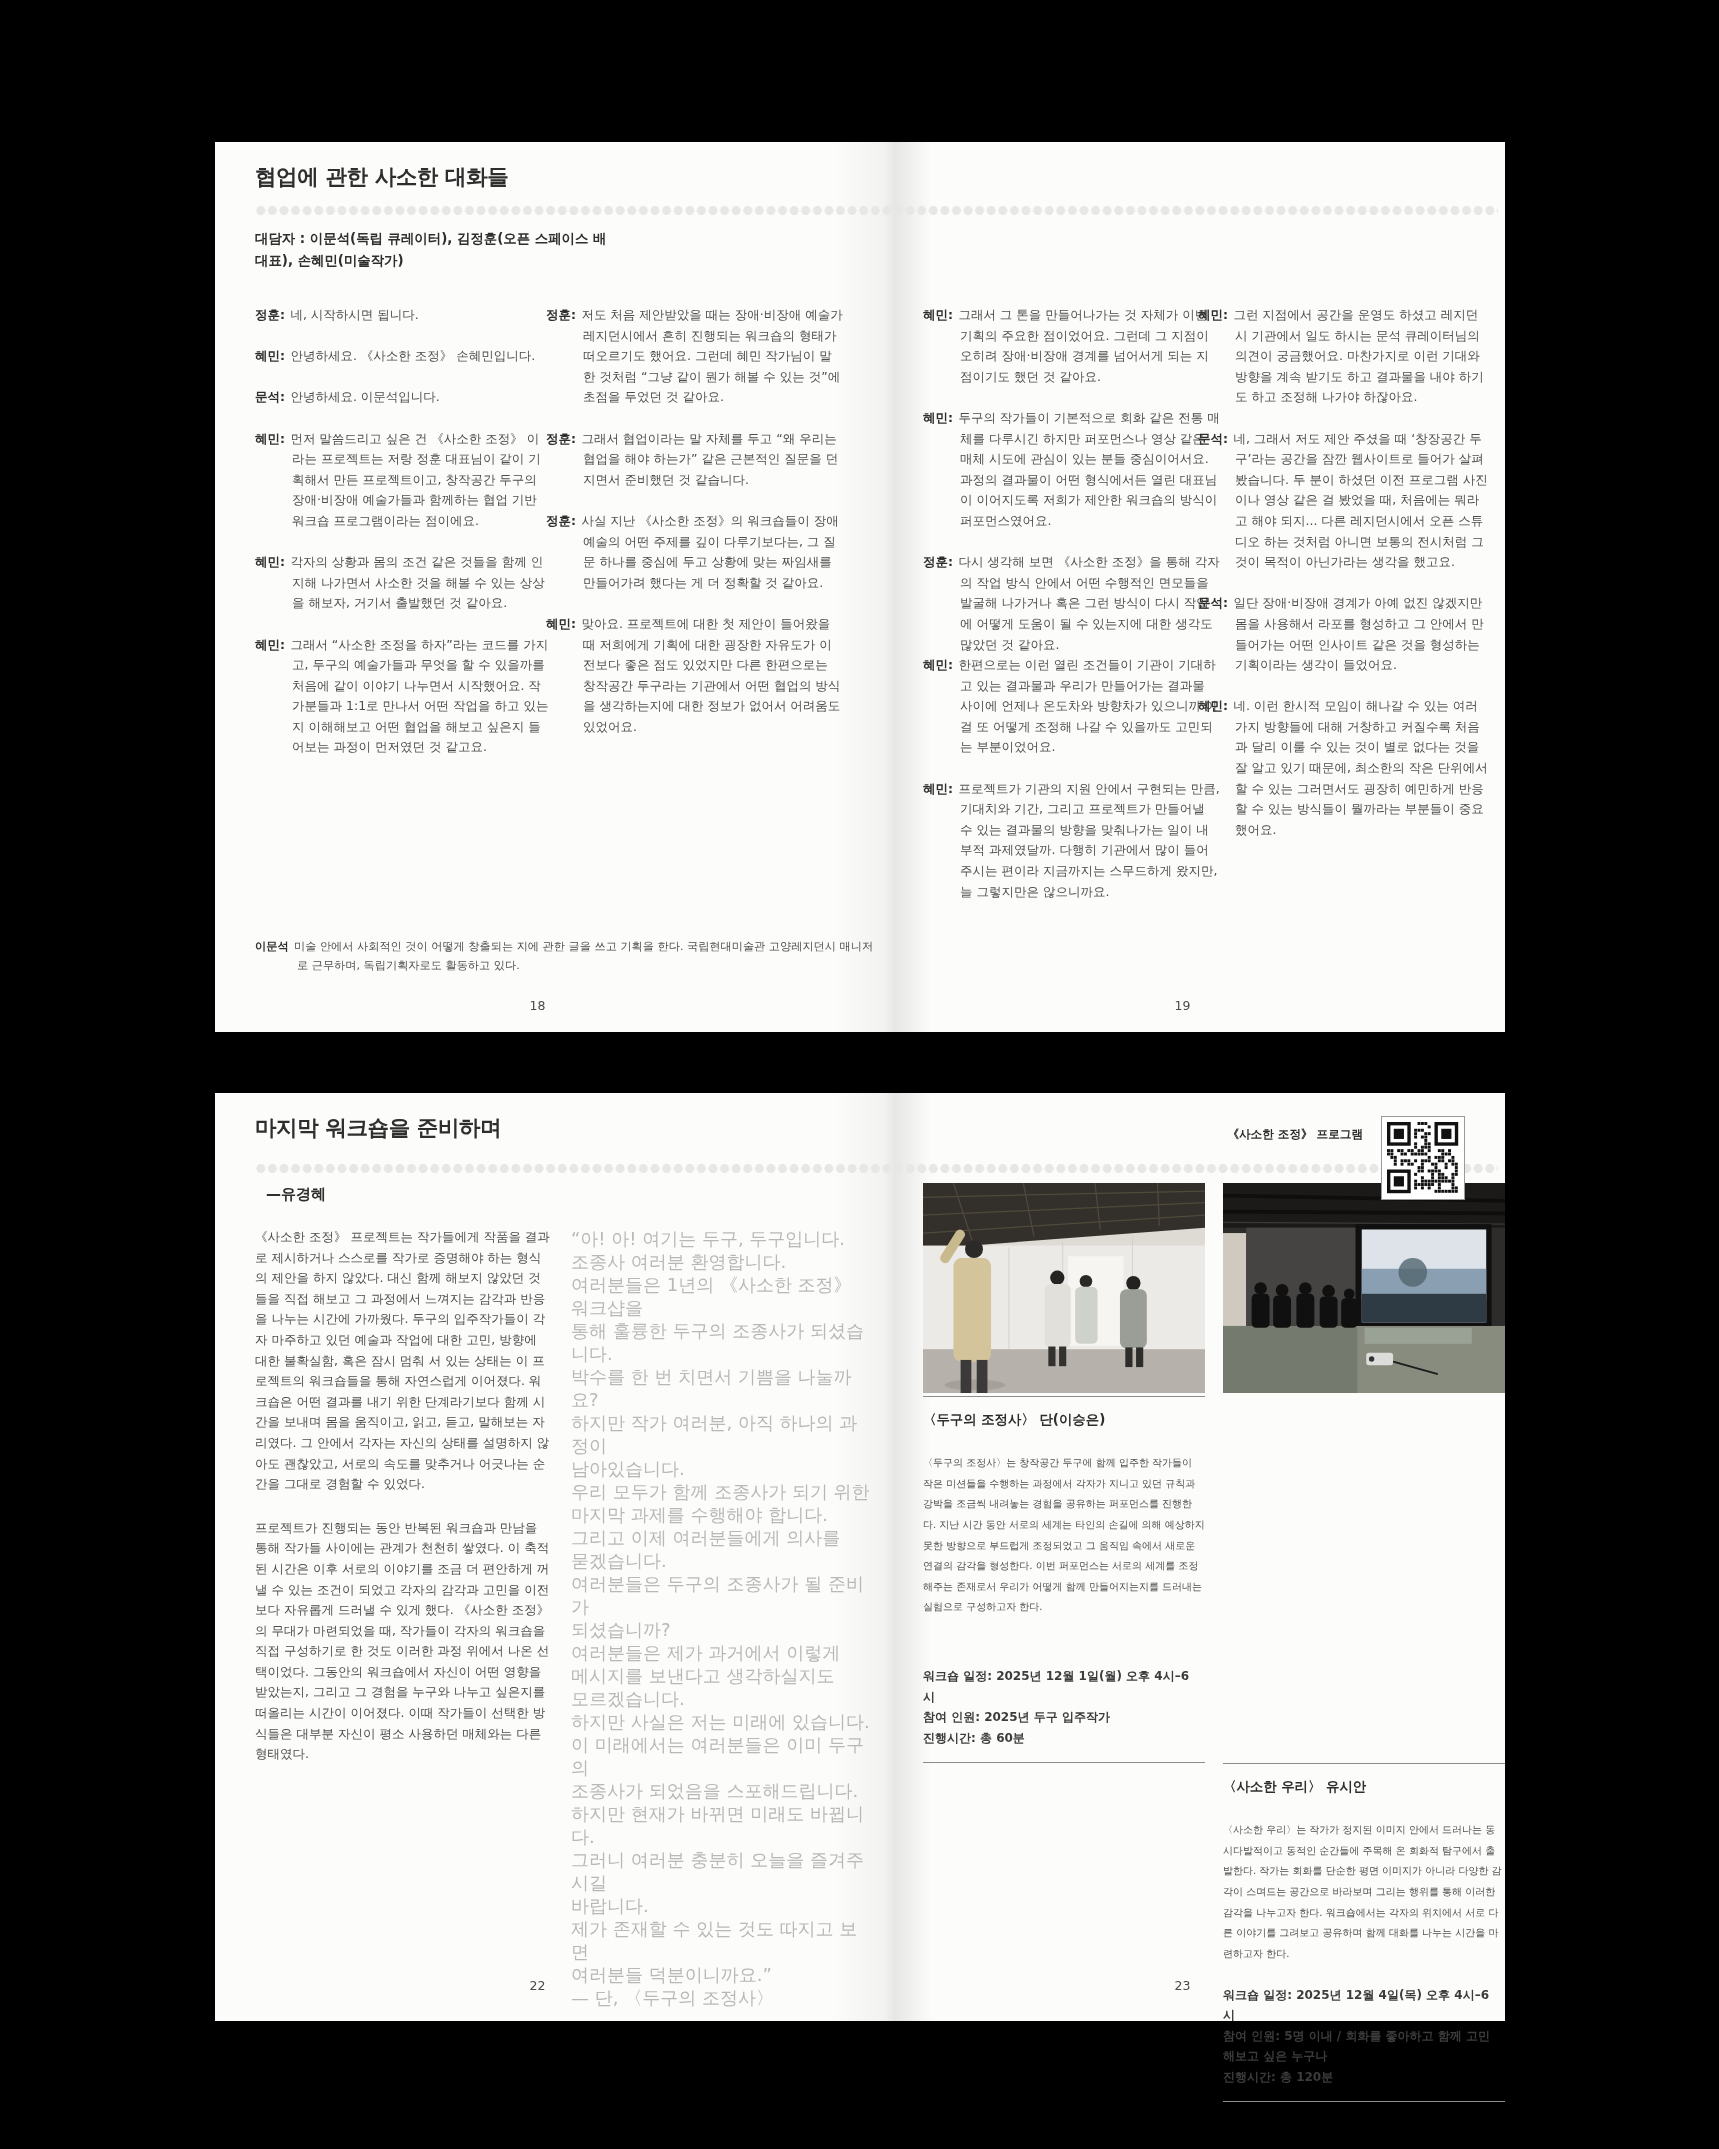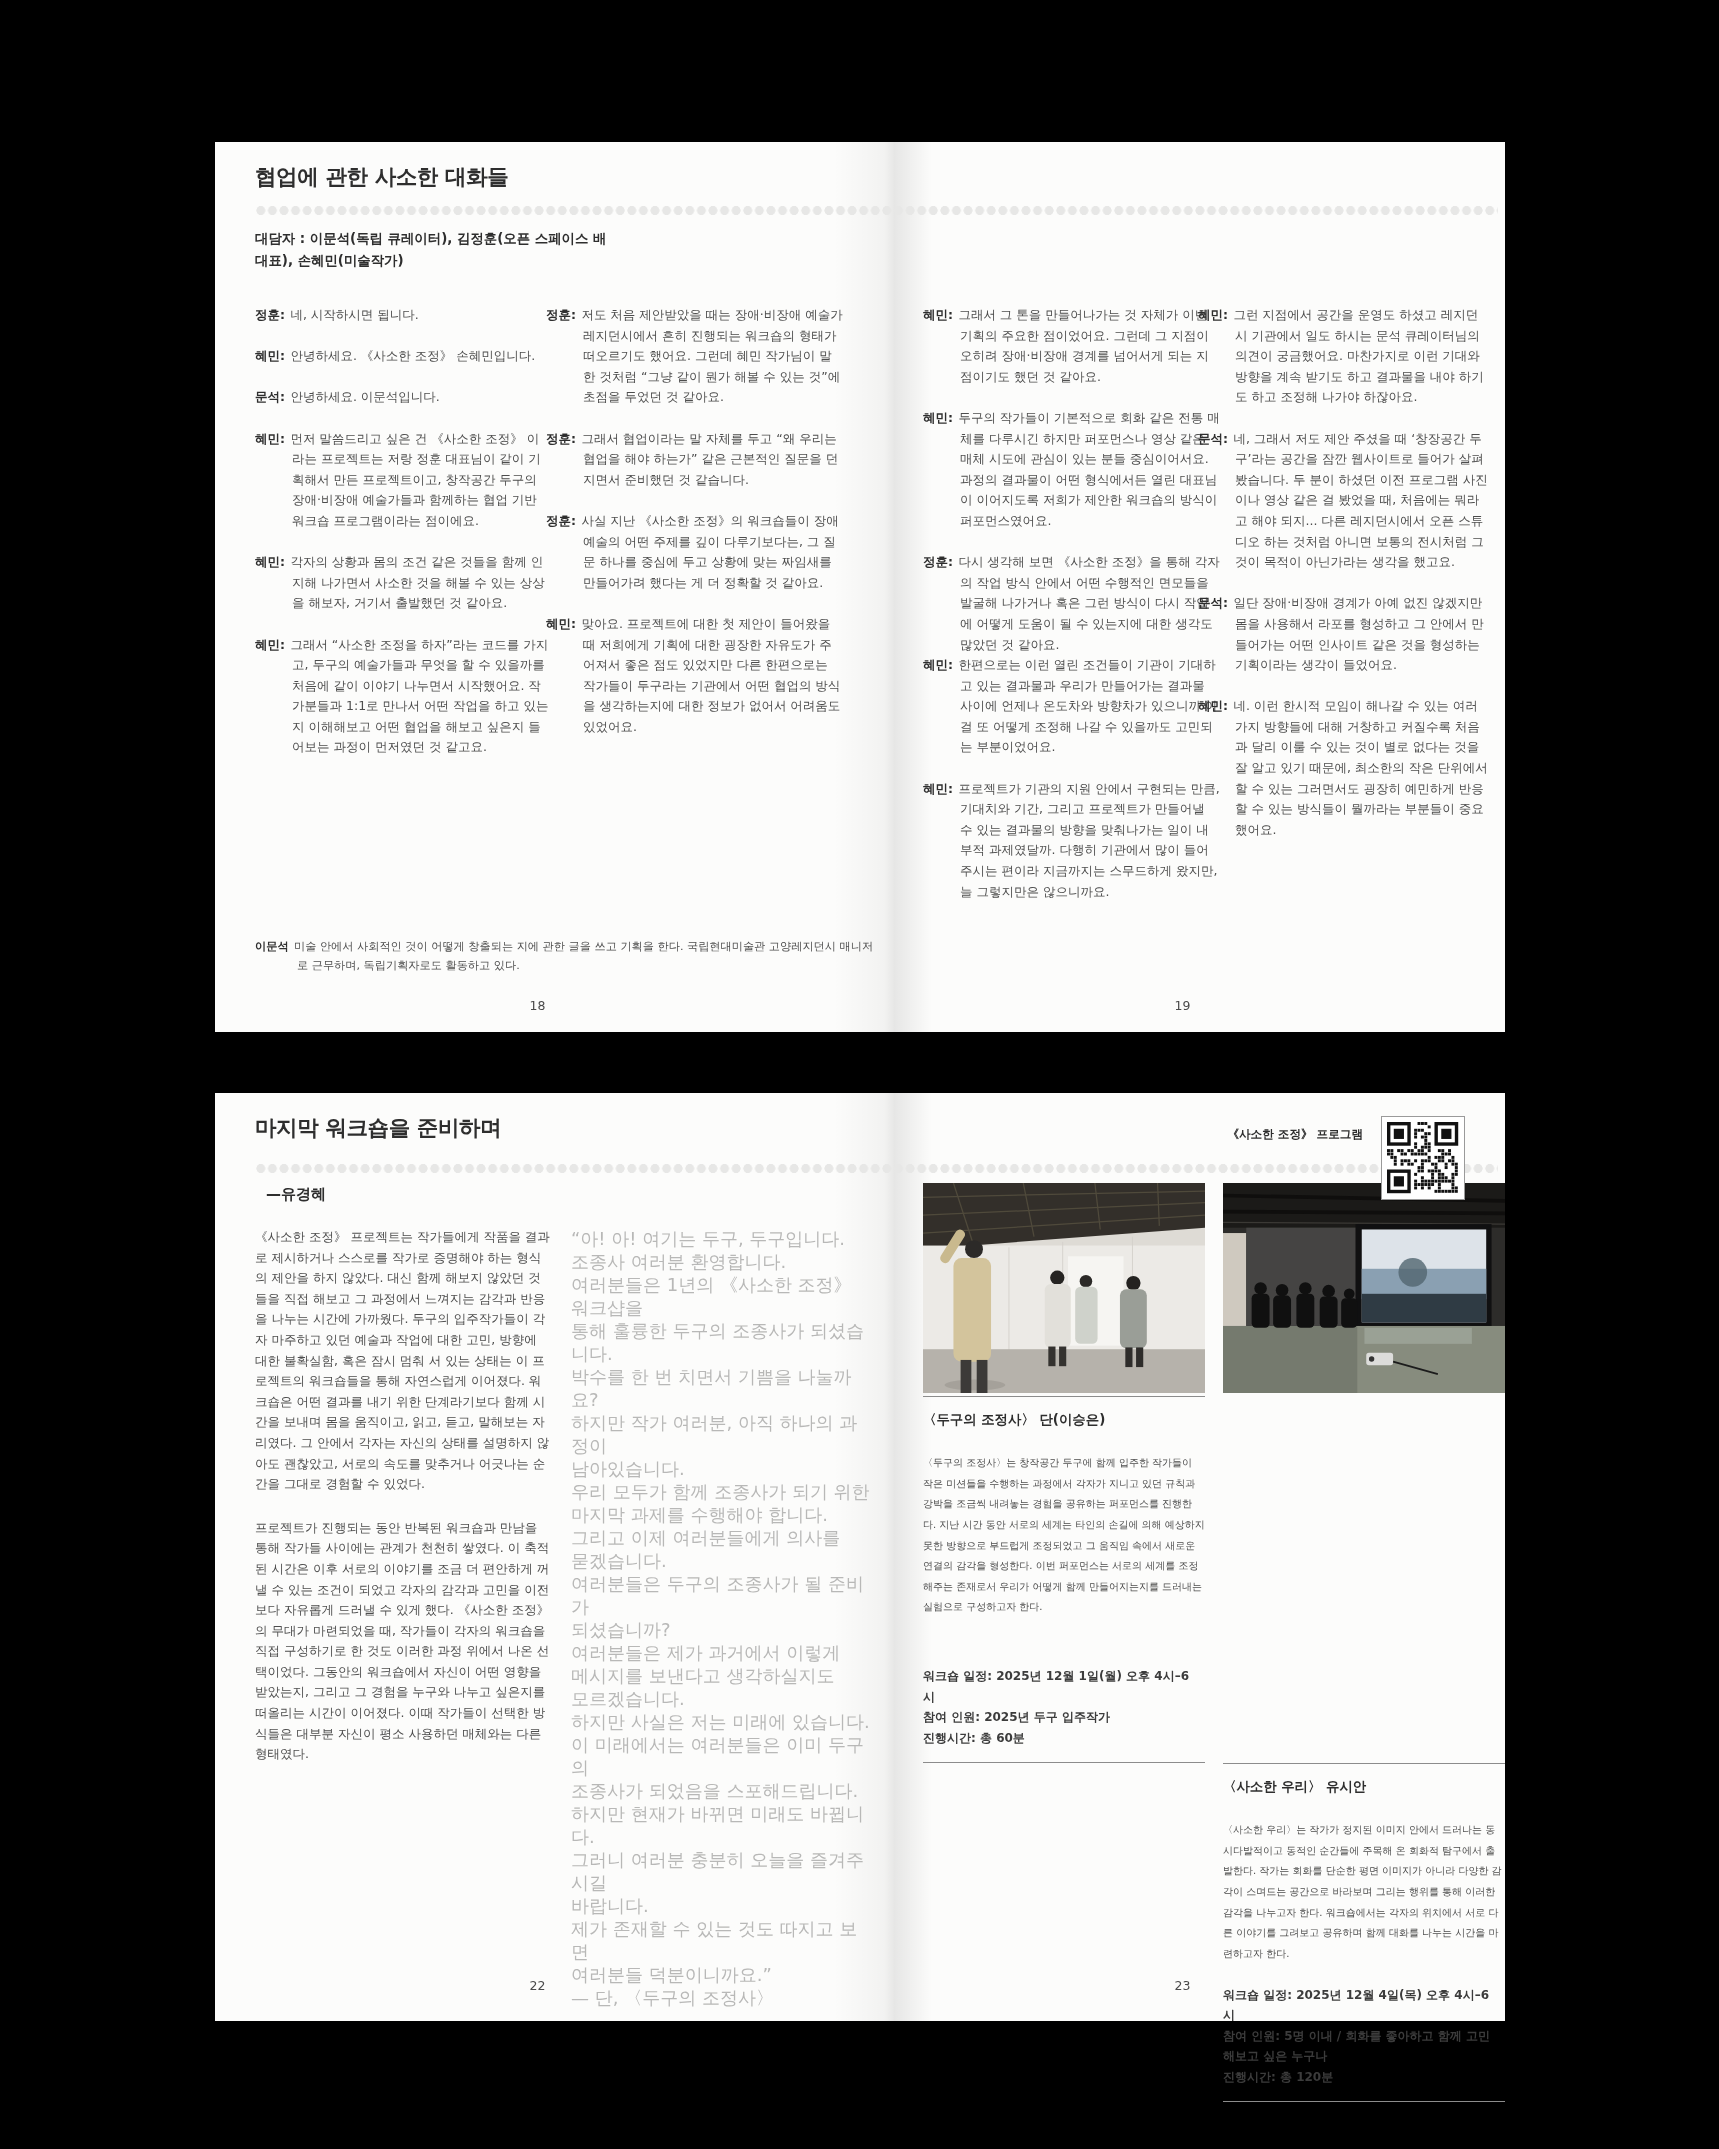--- a/index.html
+++ b/index.html
@@ -81,21 +81,21 @@
       <p class="para"><b class="spk">혜민:</b><span>먼저 말씀드리고 싶은 건 《사소한 조정》 이라는 프로젝트는 저랑 정훈 대표님이 같이 기획해서 만든 프로젝트이고, 창작공간 두구의 장애·비장애 예술가들과 함께하는 협업 기반 워크숍 프로그램이라는 점이에요.</span></p>
       <p class="para"><b class="spk">혜민:</b><span>각자의 상황과 몸의 조건 같은 것들을 함께 인지해 나가면서 사소한 것을 해볼 수 있는 상상을 해보자, 거기서 출발했던 것 같아요.</span></p>
       <p class="para"><b class="spk">혜민:</b><span>그래서 “사소한 조정을 하자”라는 코드를 가지고, 두구의 예술가들과 무엇을 할 수 있을까를 처음에 같이 이야기 나누면서 시작했어요. 작가분들과 1:1로 만나서 어떤 작업을 하고 있는지 이해해보고 어떤 협업을 해보고 싶은지 들어보는 과정이 먼저였던 것 같고요.</span></p>
     </div>
 
   <div class="abs col dialogue" style="left:331px; top:163px; width:297px;">
 
   <p class="para"><b class="spk">정훈:</b><span>저도 처음 제안받았을 때는 장애·비장애 예술가 레지던시에서 흔히 진행되는 워크숍의 형태가 떠오르기도 했어요. 그런데 혜민 작가님이 말한 것처럼 “그냥 같이 뭔가 해볼 수 있는 것”에 초점을 두었던 것 같아요.</span></p>
       <p class="para"><b class="spk">정훈:</b><span>그래서 협업이라는 말 자체를 두고 “왜 우리는 협업을 해야 하는가” 같은 근본적인 질문을 던지면서 준비했던 것 같습니다.</span></p>
       <p class="para"><b class="spk">정훈:</b><span>사실 지난 《사소한 조정》의 워크숍들이 장애예술의 어떤 주제를 깊이 다루기보다는, 그 질문 하나를 중심에 두고 상황에 맞는 짜임새를 만들어가려 했다는 게 더 정확할 것 같아요.</span></p>
-      <p class="para"><b class="spk">혜민:</b><span>맞아요. 프로젝트에 대한 첫 제안이 들어왔을 때 저희에게 기획에 대한 굉장한 자유도가 주어져서 좋은 점도 있었지만 다른 한편으로는 작가들이 두구라는 기관에서 어떤 협업의 방식을 생각하는지에 대한 정보가 없어서 어려움도 있었어요.</span></p>
+      <p class="para"><b class="spk">혜민:</b><span>맞아요. 프로젝트에 대한 첫 제안이 들어왔을 때 저희에게 기획에 대한 굉장한 자유도가 이전보다 좋은 점도 있었지만 다른 한편으로는 창작공간 두구라는 기관에서 어떤 협업의 방식을 생각하는지에 대한 정보가 없어서 어려움도 있었어요.</span></p>
     </div>
 
   <div class="abs col dialogue" style="left:708px; top:163px; width:297px;">
 
   <p class="para"><b class="spk">혜민:</b><span>그래서 그 톤을 만들어나가는 것 자체가 이번 기획의 주요한 점이었어요. 그런데 그 지점이 오히려 장애·비장애 경계를 넘어서게 되는 지점이기도 했던 것 같아요.</span></p>
       <p class="para"><b class="spk">혜민:</b><span>두구의 작가들이 기본적으로 회화 같은 전통 매체를 다루시긴 하지만 퍼포먼스나 영상 같은 매체 시도에 관심이 있는 분들 중심이어서요. 과정의 결과물이 어떤 형식에서든 열린 대표님이 이어지도록 저희가 제안한 워크숍의 방식이 퍼포먼스였어요.</span></p>
       <p class="para"><b class="spk">정훈:</b><span>다시 생각해 보면 《사소한 조정》을 통해 각자의 작업 방식 안에서 어떤 수행적인 면모들을 발굴해 나가거나 혹은 그런 방식이 다시 작업에 어떻게 도움이 될 수 있는지에 대한 생각도 많았던 것 같아요.</span></p>
       <p class="para tight"><b class="spk">혜민:</b><span>한편으로는 이런 열린 조건들이 기관이 기대하고 있는 결과물과 우리가 만들어가는 결과물 사이에 언제나 온도차와 방향차가 있으니까 이걸 또 어떻게 조정해 나갈 수 있을까도 고민되는 부분이었어요.</span></p>
       <p class="para"><b class="spk">혜민:</b><span>프로젝트가 기관의 지원 안에서 구현되는 만큼, 기대치와 기간, 그리고 프로젝트가 만들어낼 수 있는 결과물의 방향을 맞춰나가는 일이 내부적 과제였달까. 다행히 기관에서 많이 들어주시는 편이라 지금까지는 스무드하게 왔지만, 늘 그렇지만은 않으니까요.</span></p>
     </div>

